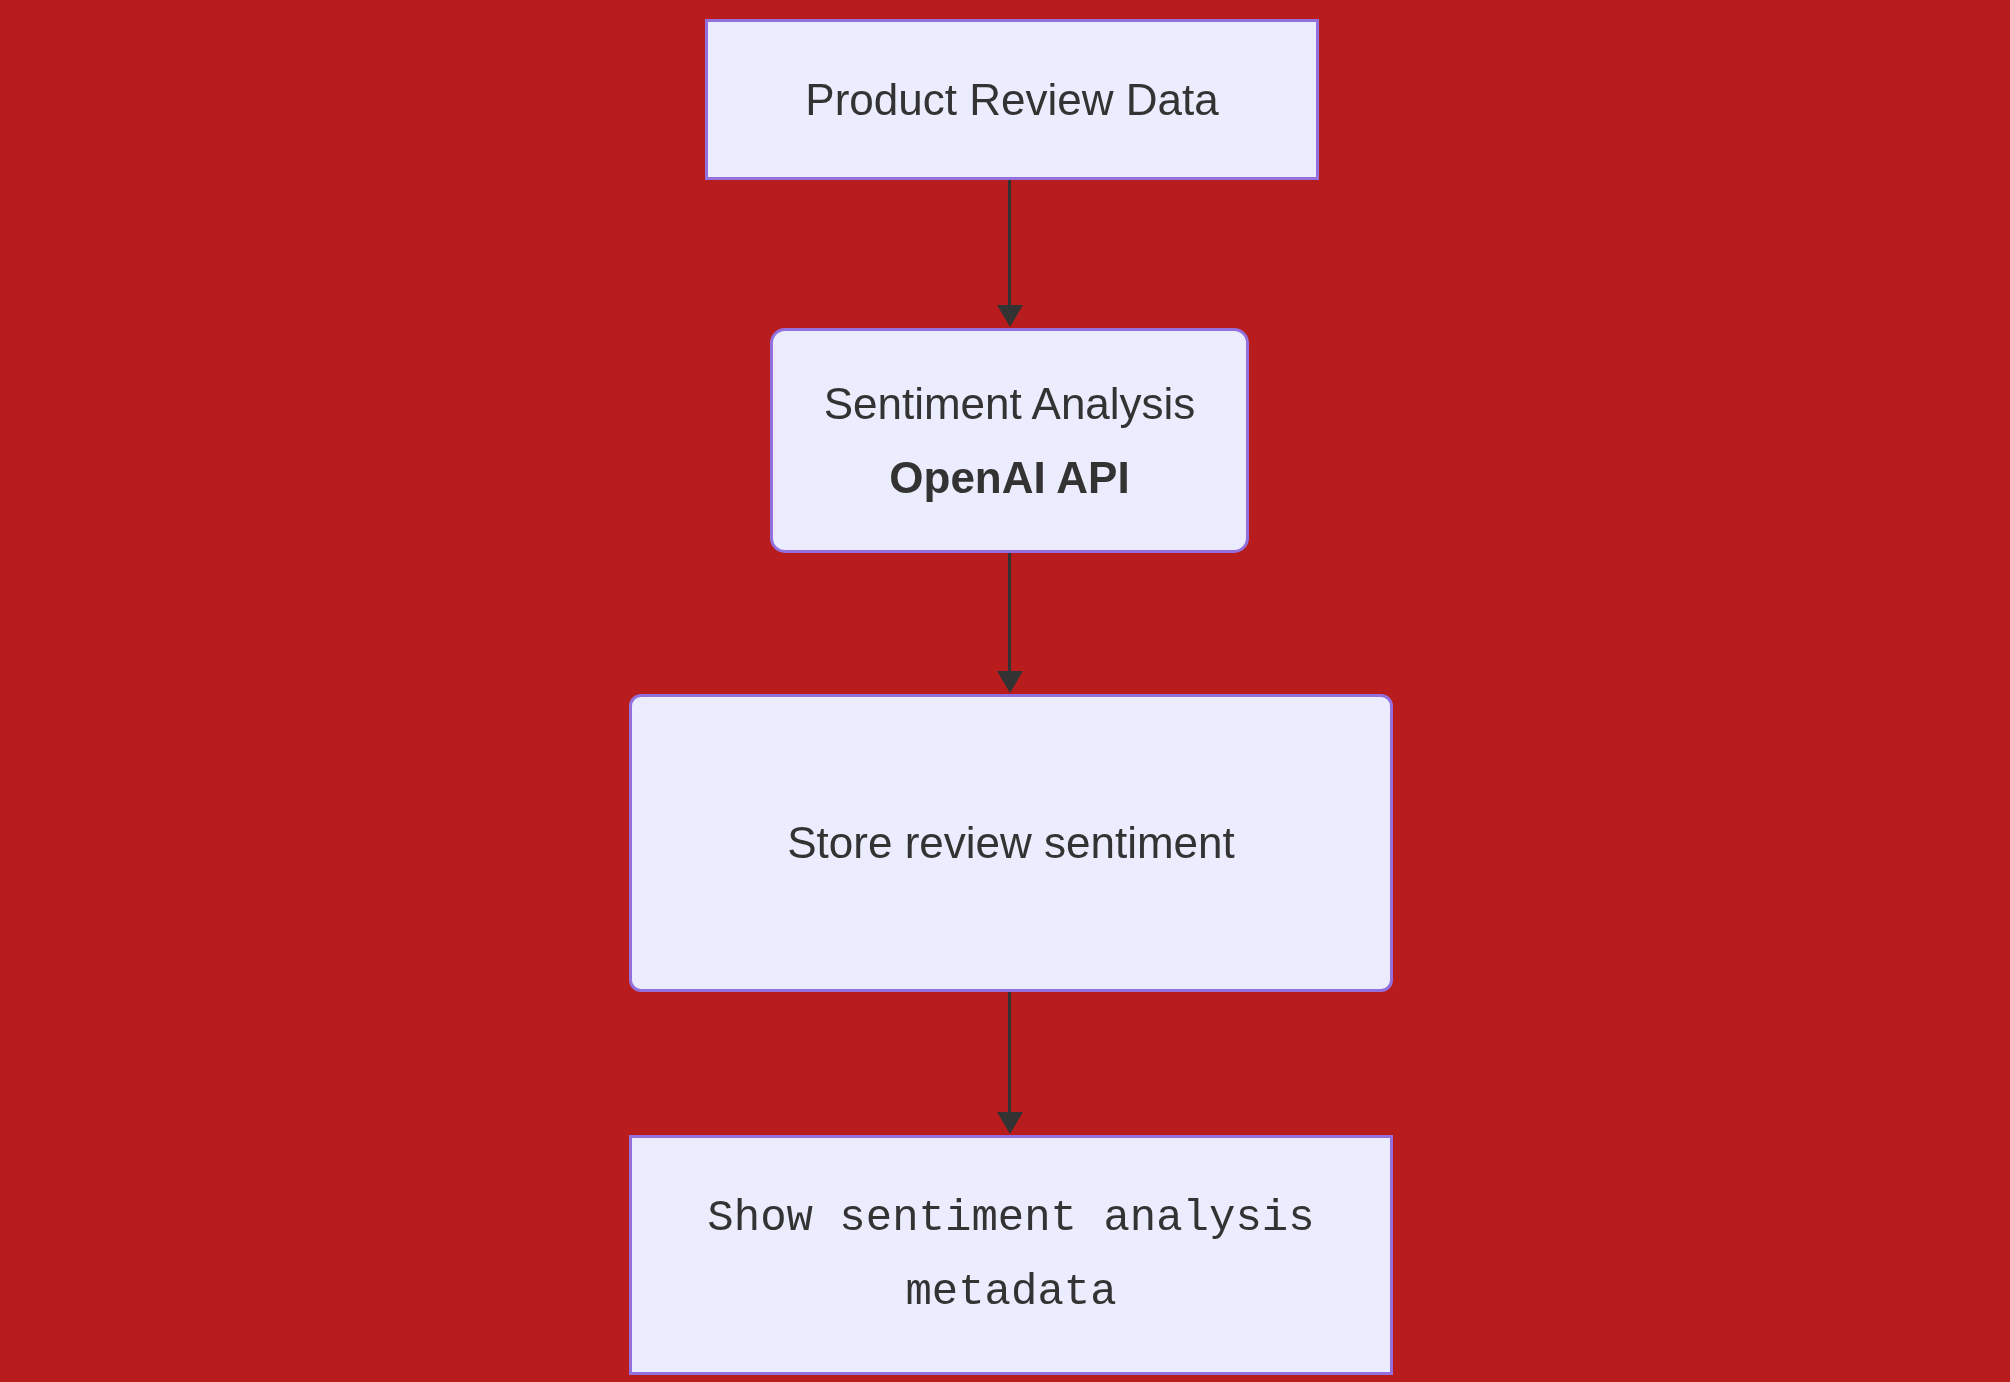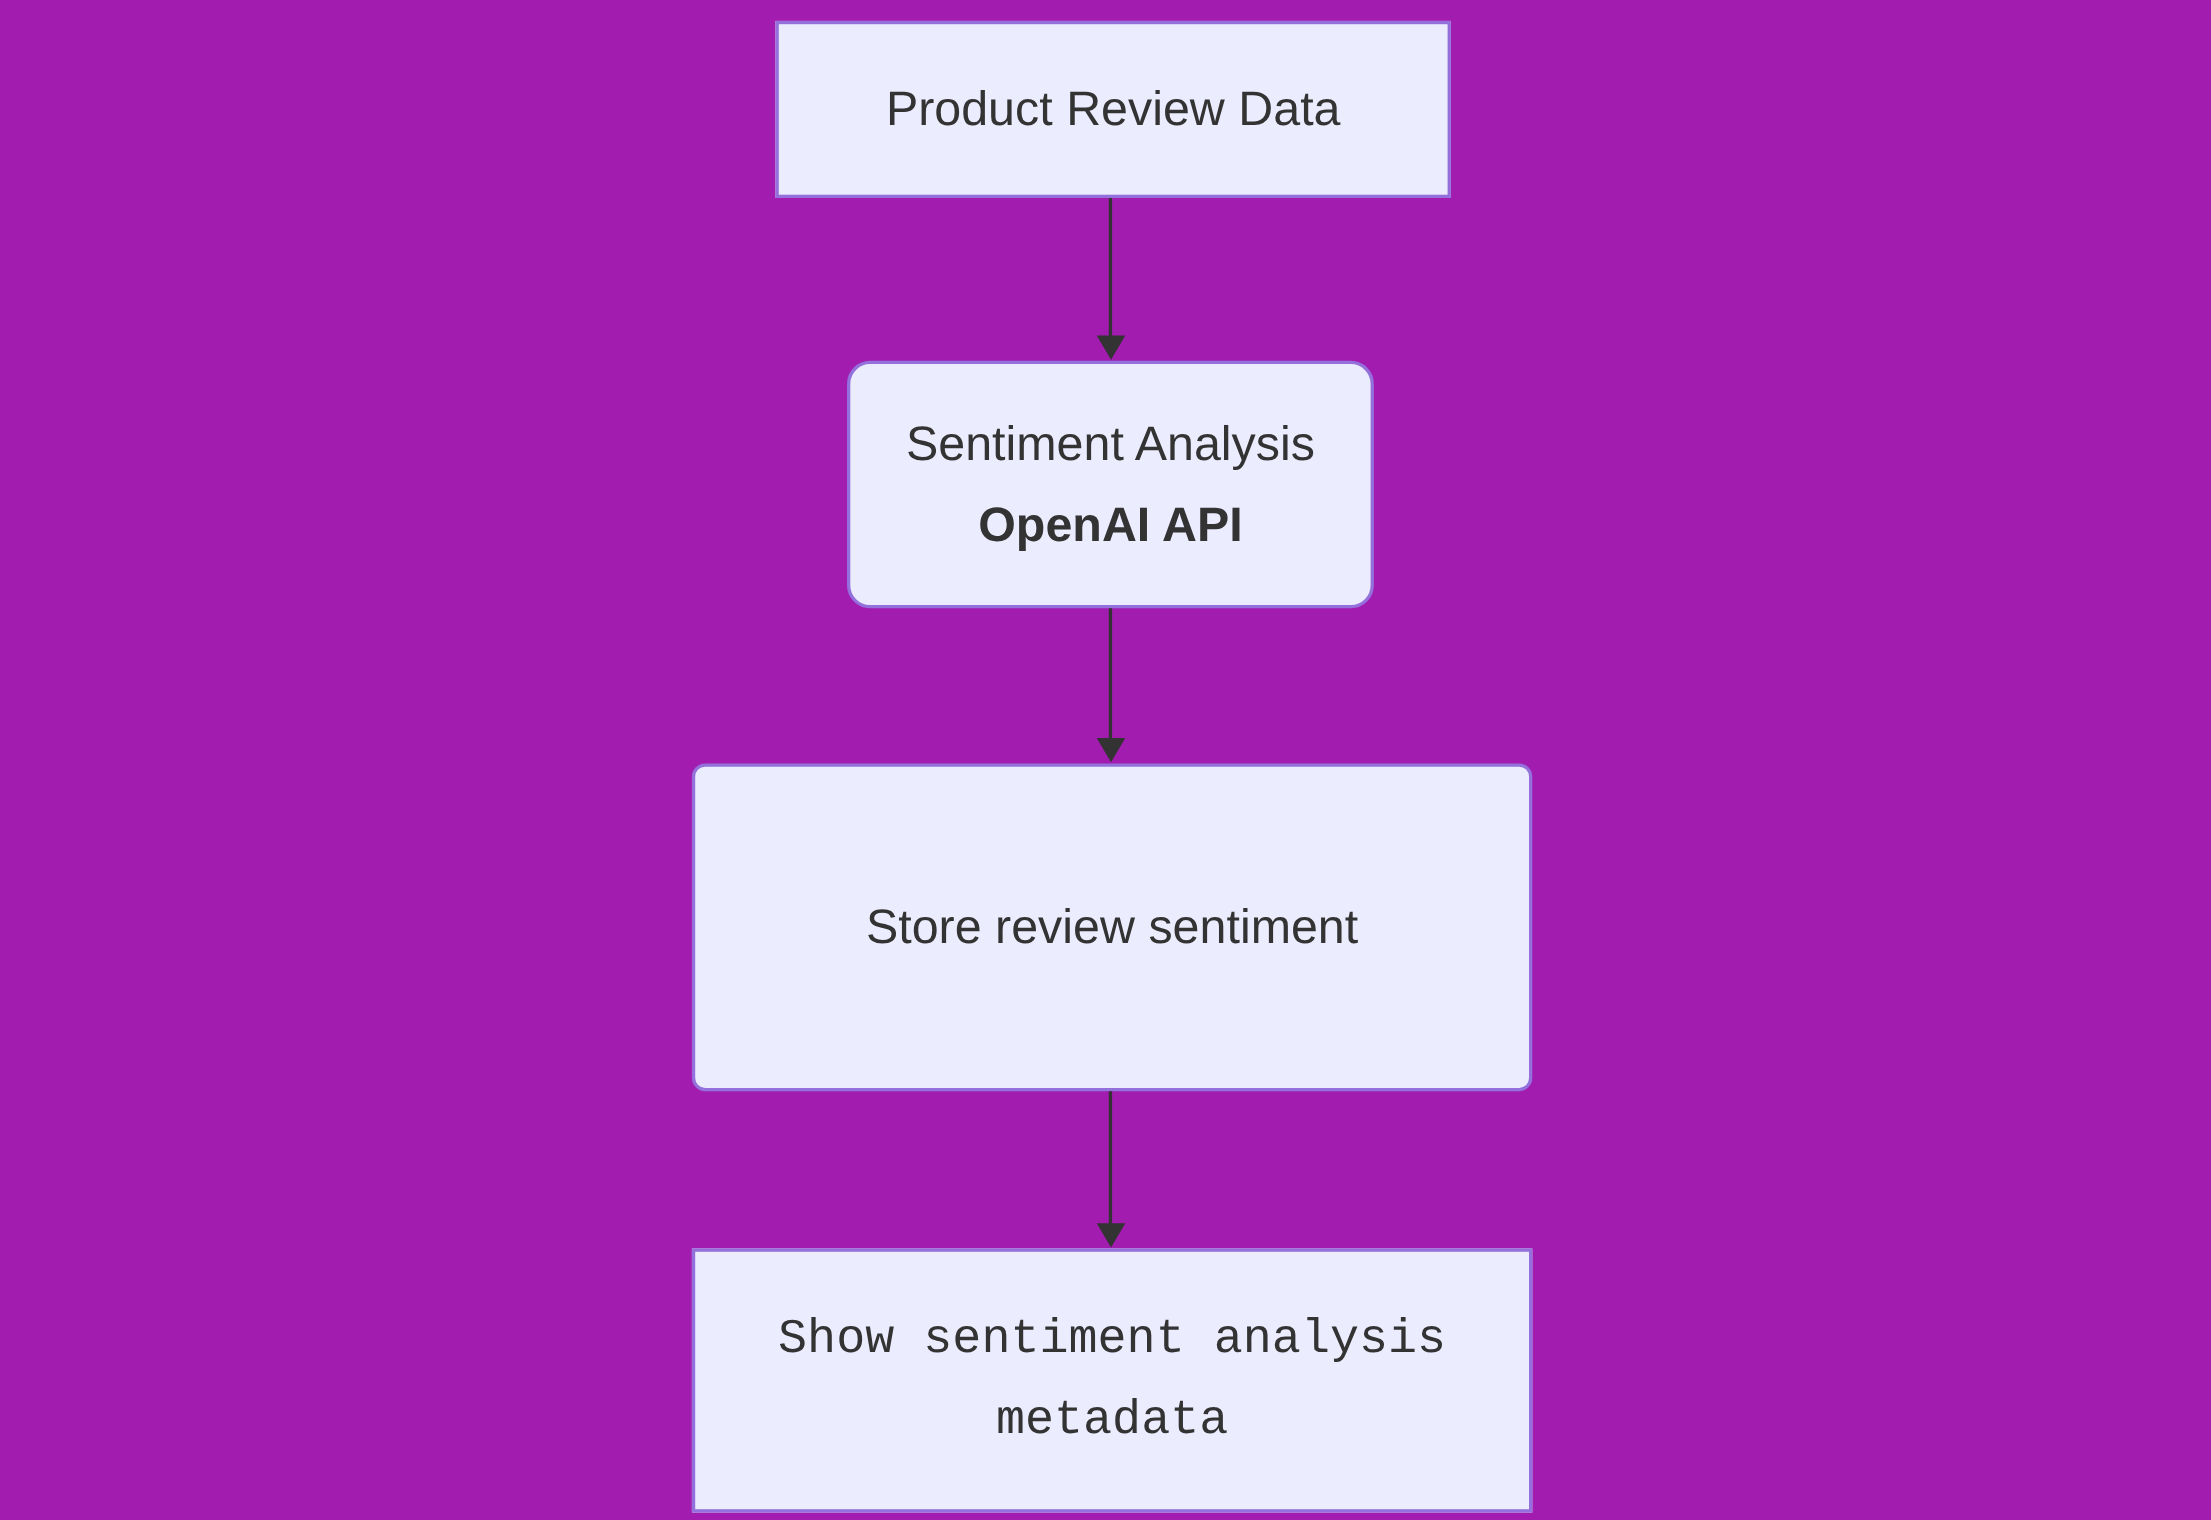--- a/index.html
+++ b/index.html
@@ -4,21 +4,21 @@
 <style>
   html, body {
     margin: 0;
     padding: 0;
     background: #ffffff;
   }
   .canvas {
     position: relative;
     width: 2010px;
     height: 1382px;
-    background: #a21caf;
+    background: #b91c1c;
     font-family: "Liberation Sans", sans-serif;
     overflow: hidden;
   }
   .node {
     position: absolute;
     box-sizing: border-box;
     background: #ECECFF;
     border: 3px solid #9370DB;
     display: flex;
     flex-direction: column;
@@ -57,21 +57,21 @@
 
 <div class="canvas">
 
   <div class="node rect" style="left:705px; top:19px; width:614px; height:161px;">
     <div class="node-line">Product Review Data</div>
   </div>
 
   <div class="edge-line" style="left:1008px; top:180px; height:127px;"></div>
   <div class="edge-arrowhead" style="left:997px; top:305px;"></div>
 
-  <div class="node rounded" style="left:770px; top:328px; width:479px; height:225px;border-radius:21px;">
+  <div class="node rounded" style="left:770px; top:328px; width:479px; height:225px;">
     <div class="node-line">Sentiment Analysis</div>
     <div class="node-line bold">OpenAI API</div>
   </div>
 
   <div class="edge-line" style="left:1008px; top:553px; height:120px;"></div>
   <div class="edge-arrowhead" style="left:997px; top:671px;"></div>
 
   <div class="node rect" style="left:629px; top:694px; width:764px; height:298px;border-radius:12px;">
     <div class="node-line">Store review sentiment</div>
   </div>

